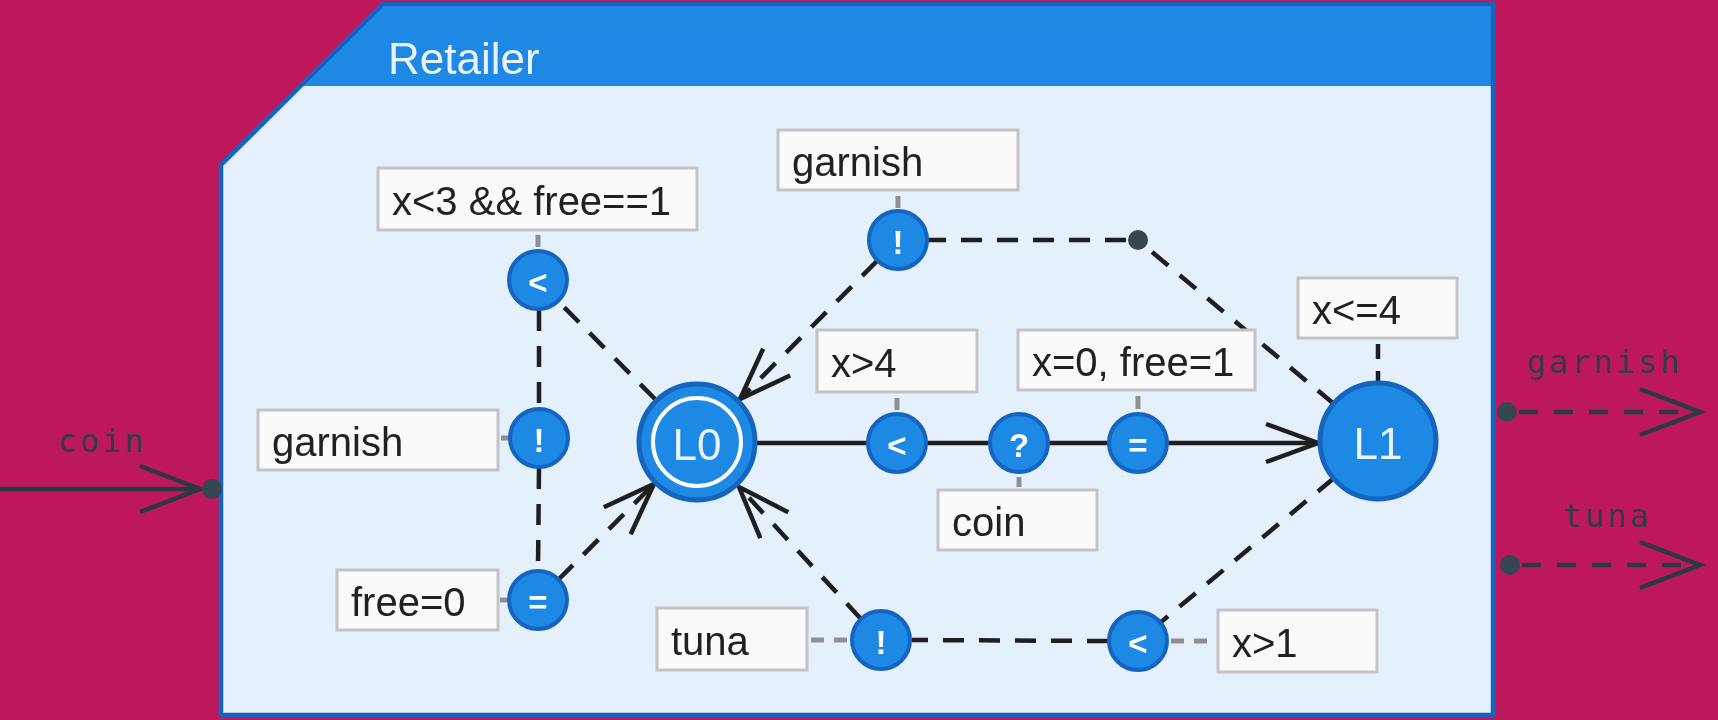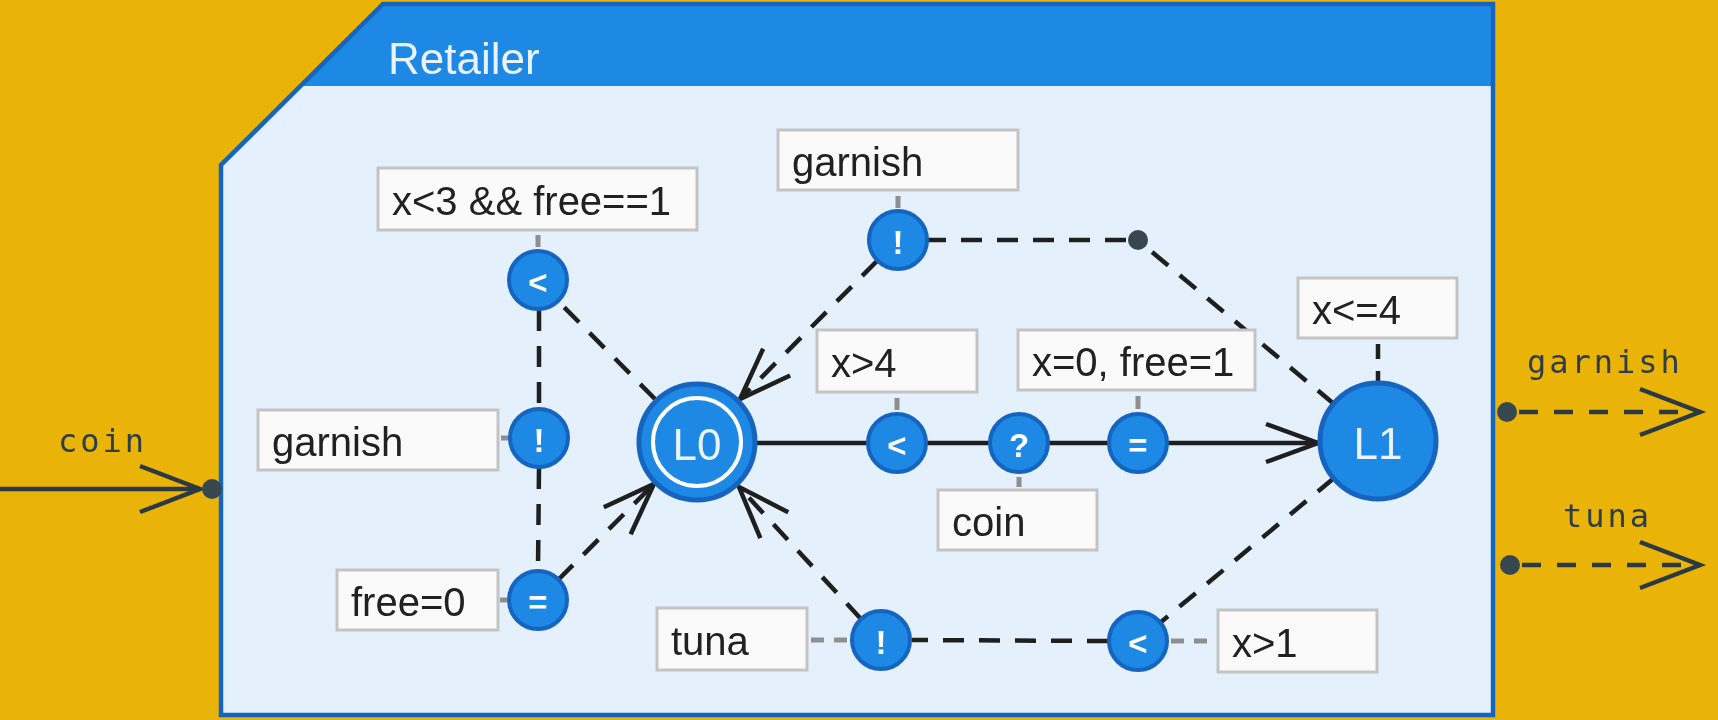--- a/index.html
+++ b/index.html
@@ -1,16 +1,16 @@
 <!DOCTYPE html>
 <html><head>
 <meta charset="utf-8">
 <style>
   html,body{margin:0;padding:0;background:#ffffff;}
-  .stage{width:1718px;height:720px;position:relative;background:#eab308;overflow:hidden;}
+  .stage{width:1718px;height:720px;position:relative;background:#be185d;overflow:hidden;}
   svg{display:block;}
   text{font-family:"Liberation Sans","DejaVu Sans",sans-serif;}
   .box-label{font-size:40px;fill:#212121;}
   .port-label{font-family:"DejaVu Sans Mono","Liberation Mono",monospace;font-size:32px;fill:#2e3d46;letter-spacing:3px;}
   .op-glyph{font-size:33px;font-weight:bold;fill:#ffffff;}
   .state-label{font-size:44px;fill:#eaf3fd;}
   .title{font-size:44px;fill:#eaf3fd;}
   .edge{stroke:#1f1f1f;stroke-width:4.5;fill:none;}
   .edge-dashed{stroke-dasharray:21 15;}
   .conn{stroke:#8f8f8f;stroke-width:5;fill:none;}

